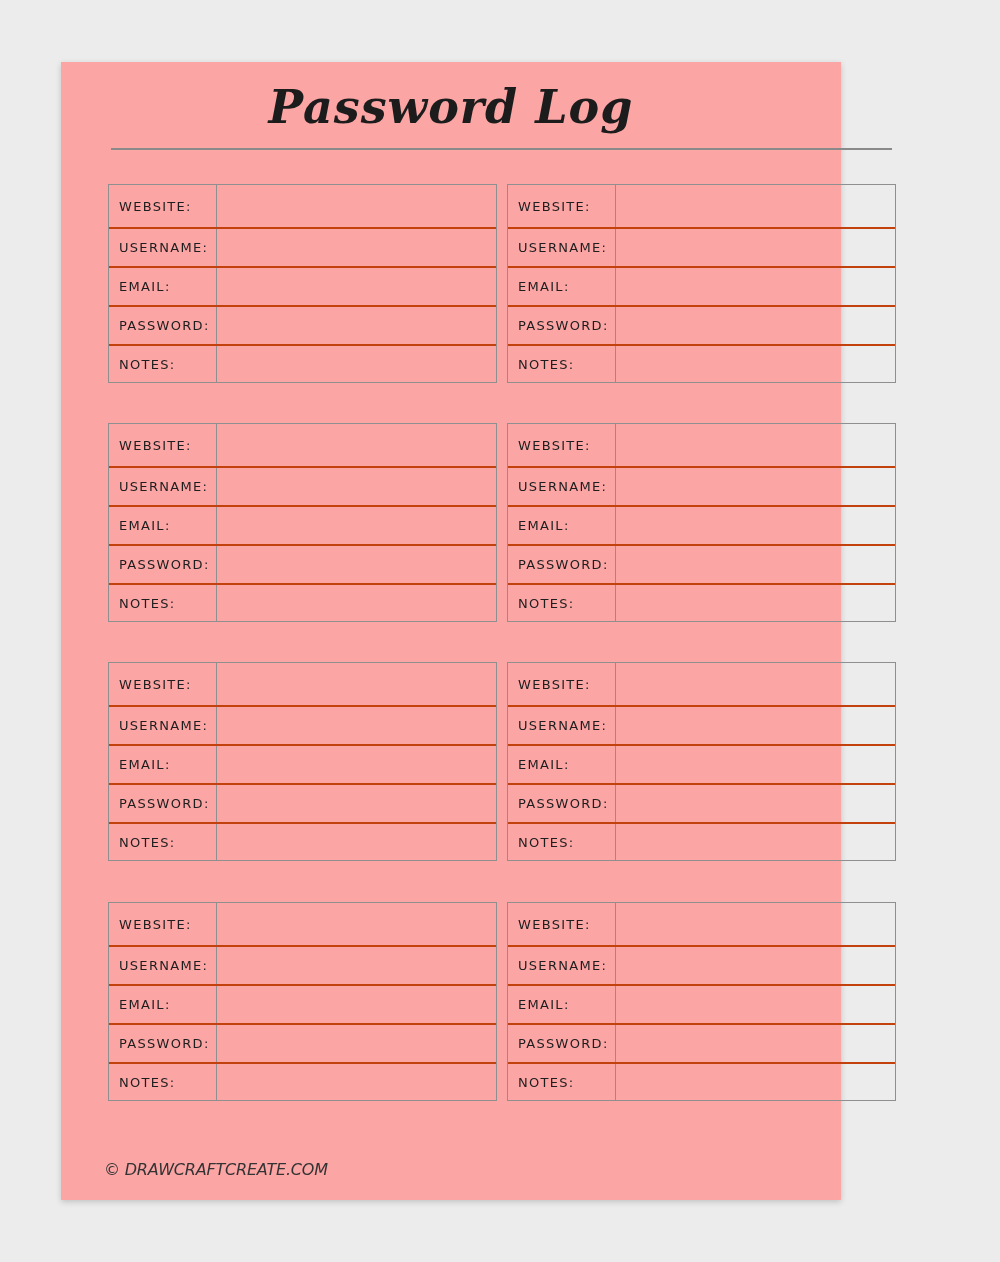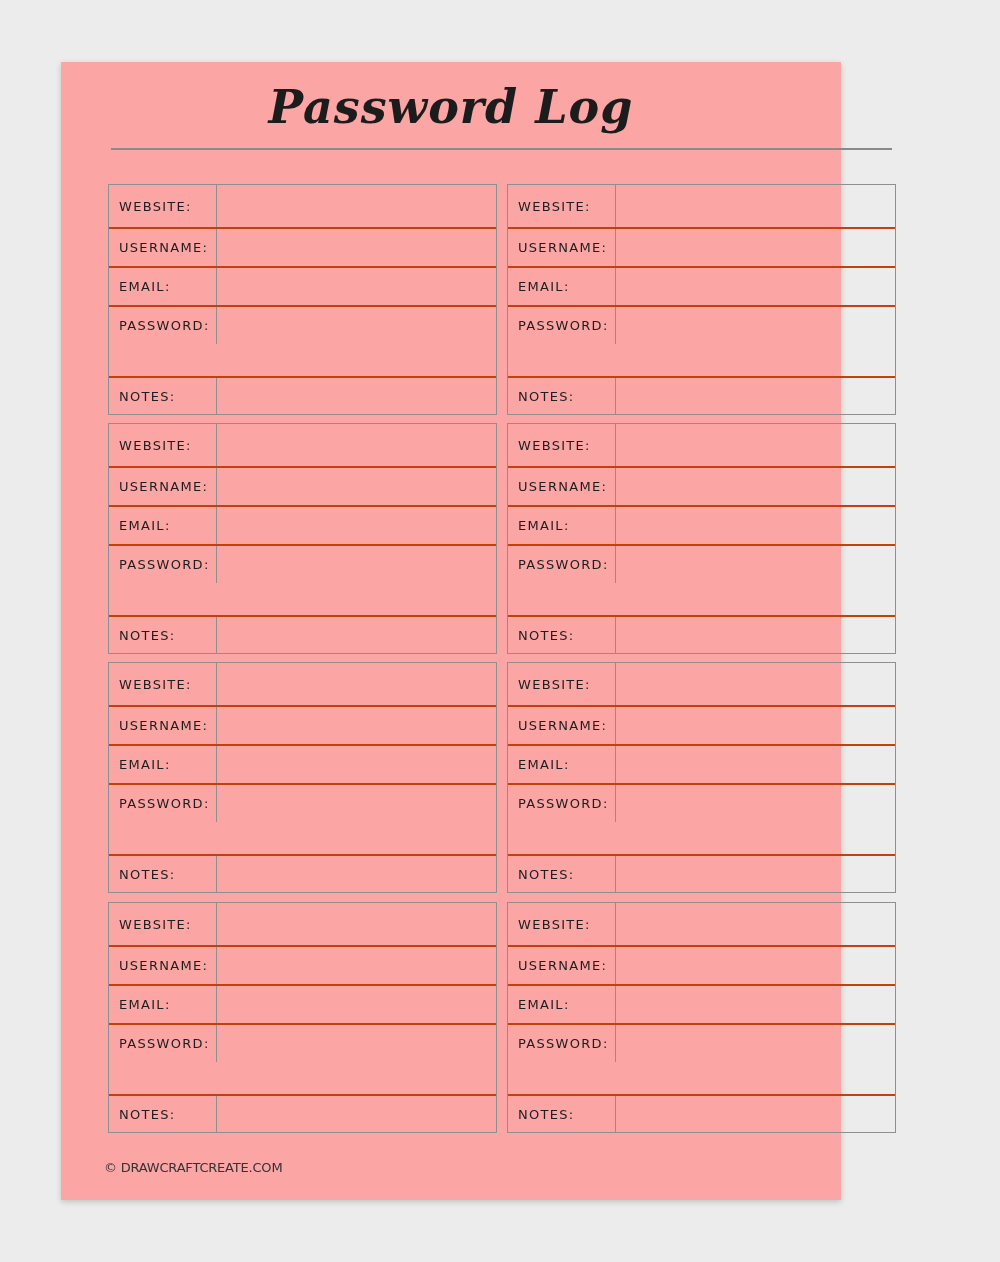--- a/index.html
+++ b/index.html
@@ -40,38 +40,39 @@
     border: 1px solid #8f8f8f;
     box-sizing: border-box;
   }
   .row {
     display: flex;
     height: 39px;
     border-top: 2px solid #c2410c;
     box-sizing: border-box;
   }
   .row:first-child { border-top: none; height: 42px; }
-  .row:last-child { height: 38px; margin-top: 32px; }
+  .row:last-child { height: 38px; }
   .label {
     width: 108px;
     border-right: 1px solid #8f8f8f;
     box-sizing: border-box;
     display: flex; align-items: center;
     padding-left: 10px;
     font-size: 13px;
     letter-spacing: 1.3px;
     color: #1e1e1e;
   }
   .value { flex: 1; }
   .footer {
     position: absolute;
     left: 43px; top: 1098px;
-    font-size: 13px;
+    font-size: 16px;
     color: #333;
     letter-spacing: -0.2px;
+    font-style: italic;
   }
 </style>
 </head>
 <body>
 
 <div class="page">
   <div class="title">Password Log</div>
   <div class="rule"></div>
   <div id="cards">
       <div class="card" style="left: 47px; top: 122px;">

